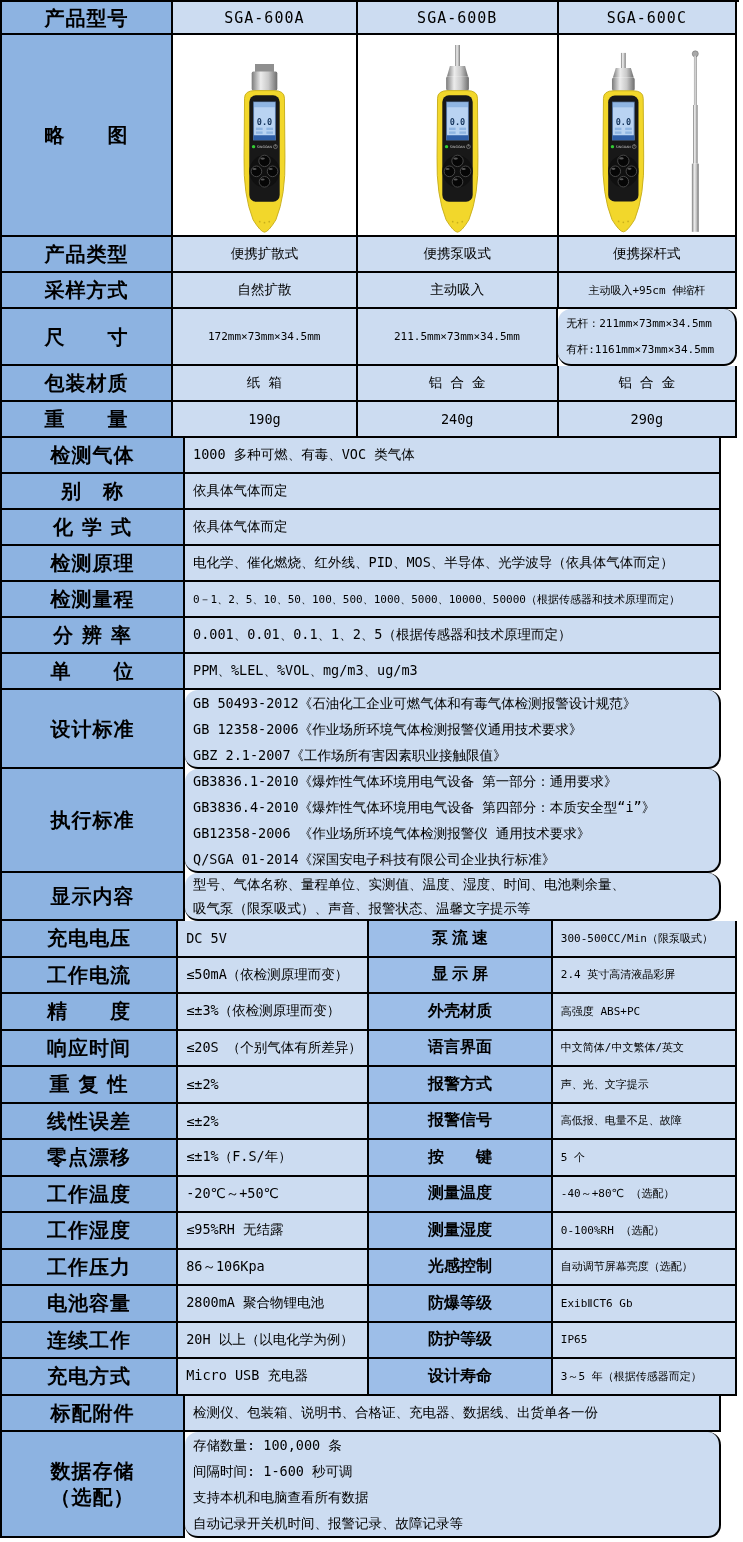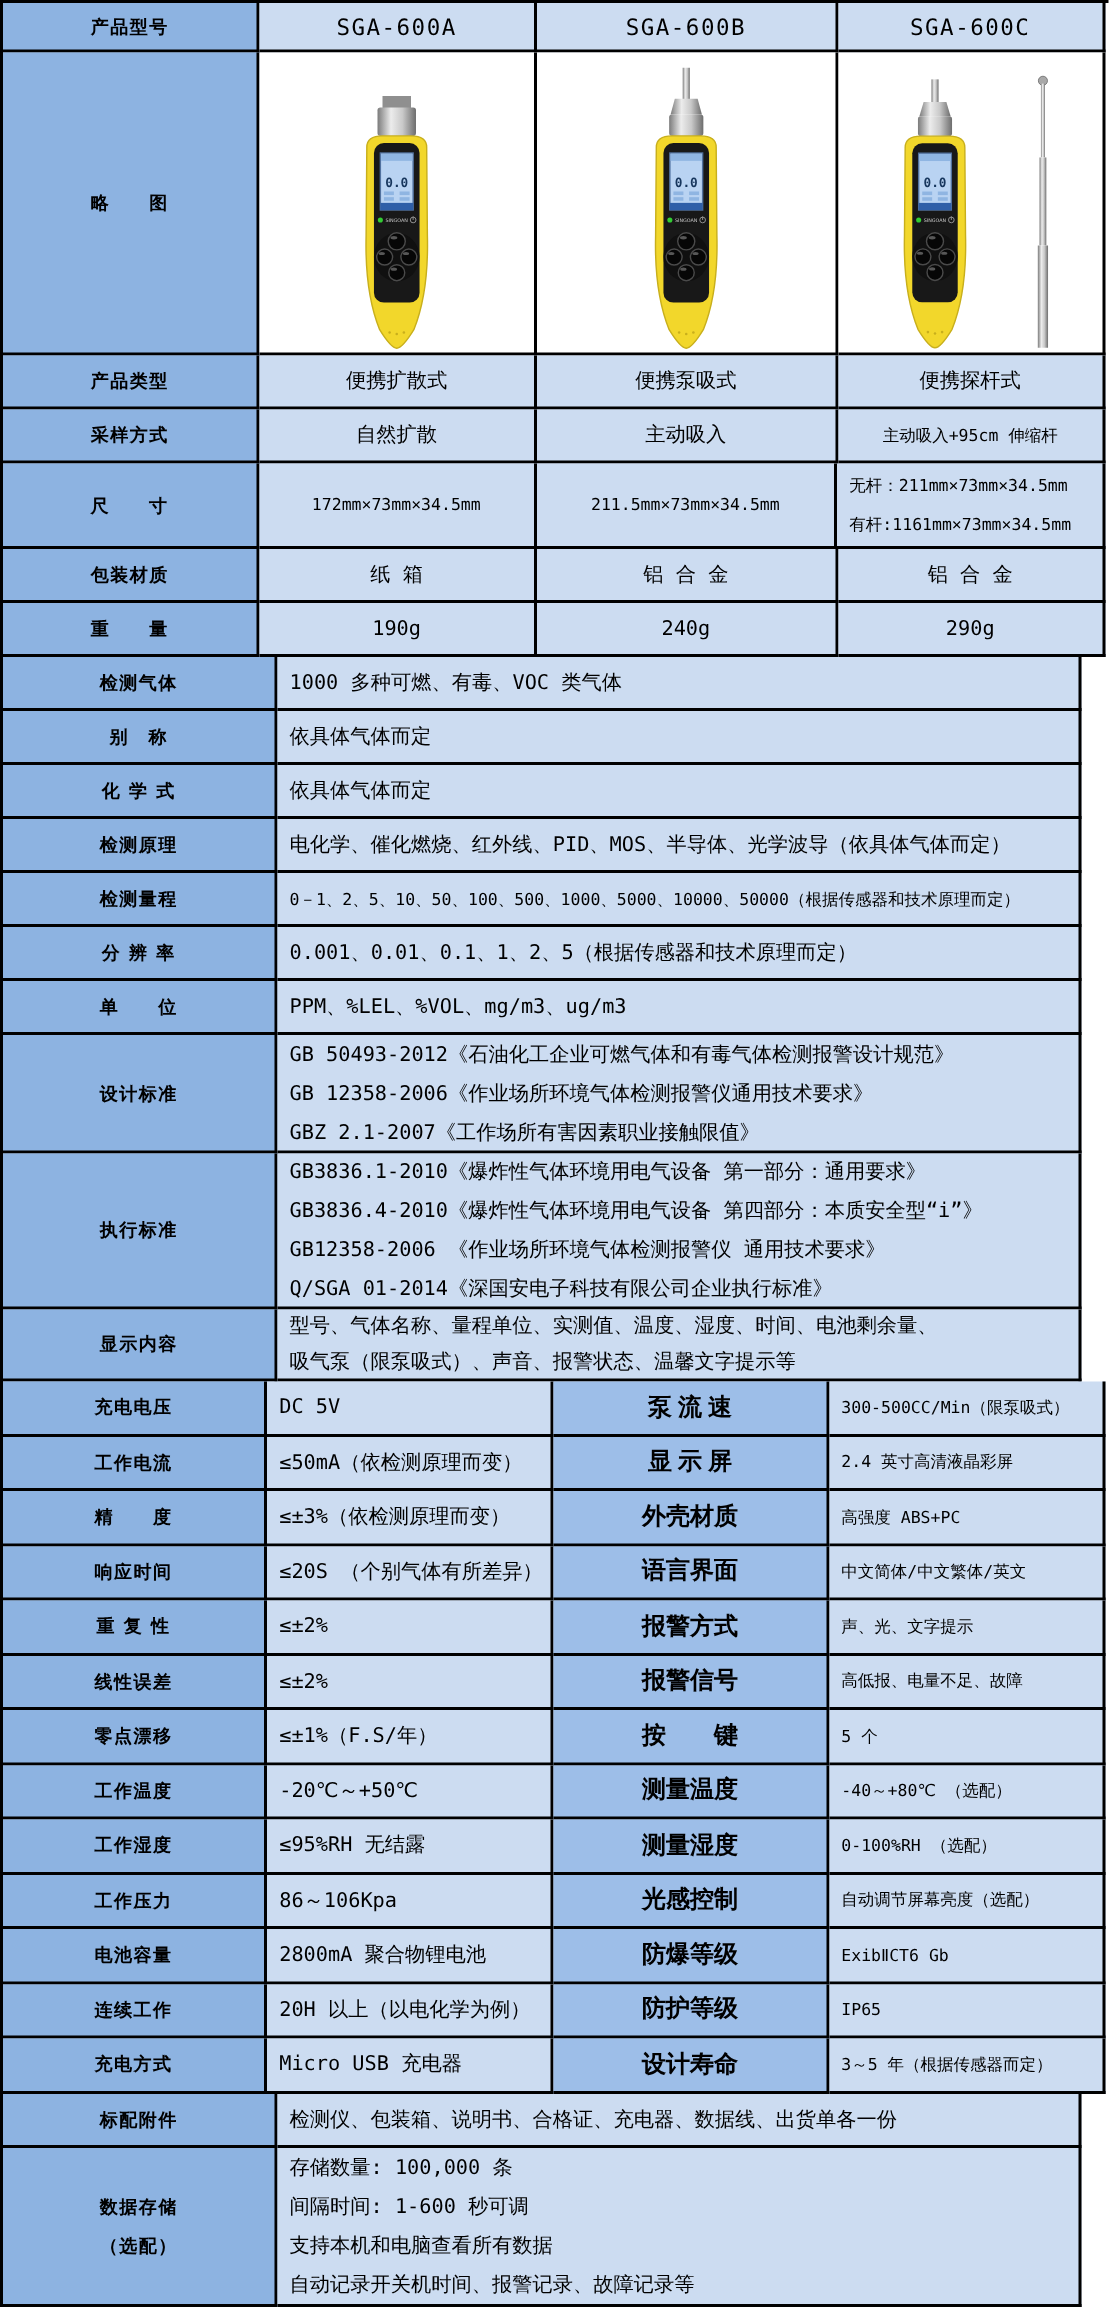--- a/index.html
+++ b/index.html
@@ -2,30 +2,30 @@
 <html><head>
 <meta charset="utf-8">
 <style>
   html,body{margin:0;padding:0;background:#ffffff;}
   body{width:743px;height:1542px;overflow:hidden;position:relative;
        font-family:"DejaVu Sans","Liberation Sans",sans-serif;color:#000;}
   .tbl{position:absolute;top:0;left:0;width:737px;border-top:2px solid #000;border-left:2px solid #000;}
   .row{display:flex;width:735px;}
   .cell{box-sizing:border-box;border-right:2px solid #000;border-bottom:2px solid #000;
         display:flex;align-items:center;overflow:hidden;}
-  .lab{width:183px;background:#8DB3E1;justify-content:center;font-weight:bold;font-size:12px;
+  .lab{width:183px;background:#8DB3E1;justify-content:center;font-weight:bold;font-size:20px;
        letter-spacing:1px;white-space:pre;flex-direction:column;line-height:26px;}
   .lab2{width:191px;background:#9DBEE8;justify-content:center;font-weight:bold;font-size:16px;white-space:pre;font-family:Liberation Serif, serif;}
   .val{background:#CCDCF1;font-family:"DejaVu Sans Mono","DejaVu Sans",monospace;font-size:13.5px;}
   .wa{width:198px}.wb{width:215px}.wc{width:191px}.wfull{width:536px}
   .center{justify-content:center;text-align:center;}
   .left{justify-content:flex-start;padding-left:8px;}
   .hHeader{height:33px}.hSketch{height:202px}.h36{height:36px}.h57{height:57px}
   .h79{height:79px}.h104{height:104px}.h48{height:48px}.hPair{height:36.5px}.hStore{height:106px}
-  .mline{flex-direction:column;align-items:flex-start;justify-content:center;line-height:26px;padding-left:8px;white-space:nowrap;}
+  .mline{flex-direction:column;align-items:flex-start;justify-content:center;line-height:26px;padding-left:8px;white-space:nowrap;border-radius:13px;}
   .mline div{white-space:nowrap;}
   .dline{line-height:24px;}
   .sketch{background:#FFFFFF;justify-content:center;align-items:flex-end;}
   .modelcell{font-size:15px;letter-spacing:1px;}
   .tight{font-size:11px;}
   .nowrap{white-space:nowrap;}
 </style>
 </head>
 <body>
 

